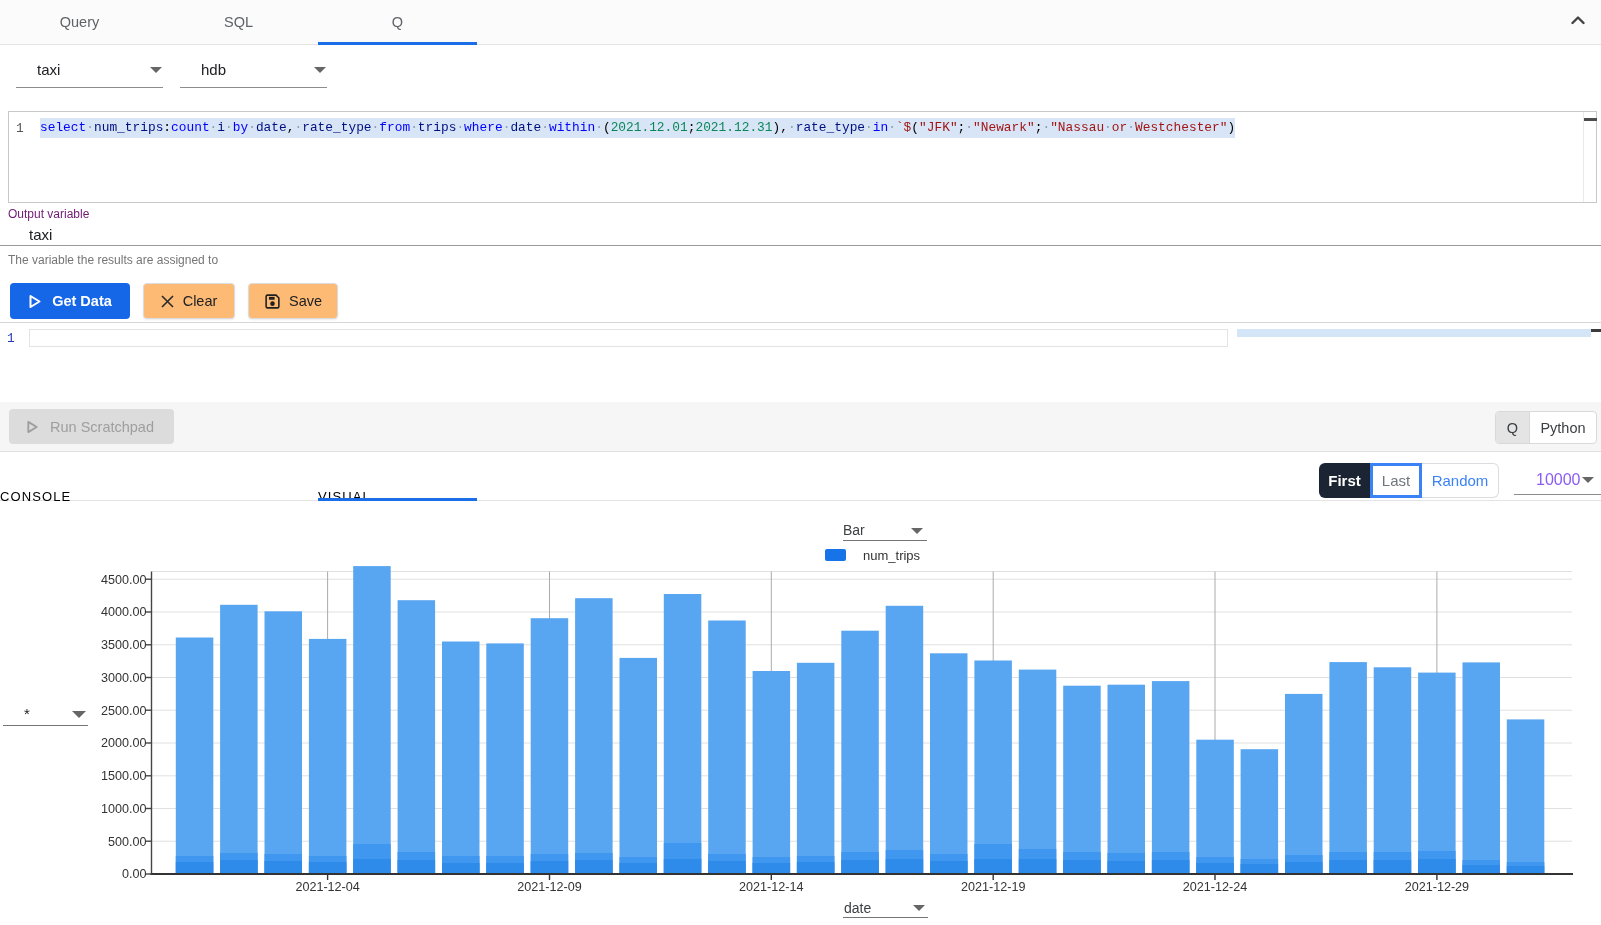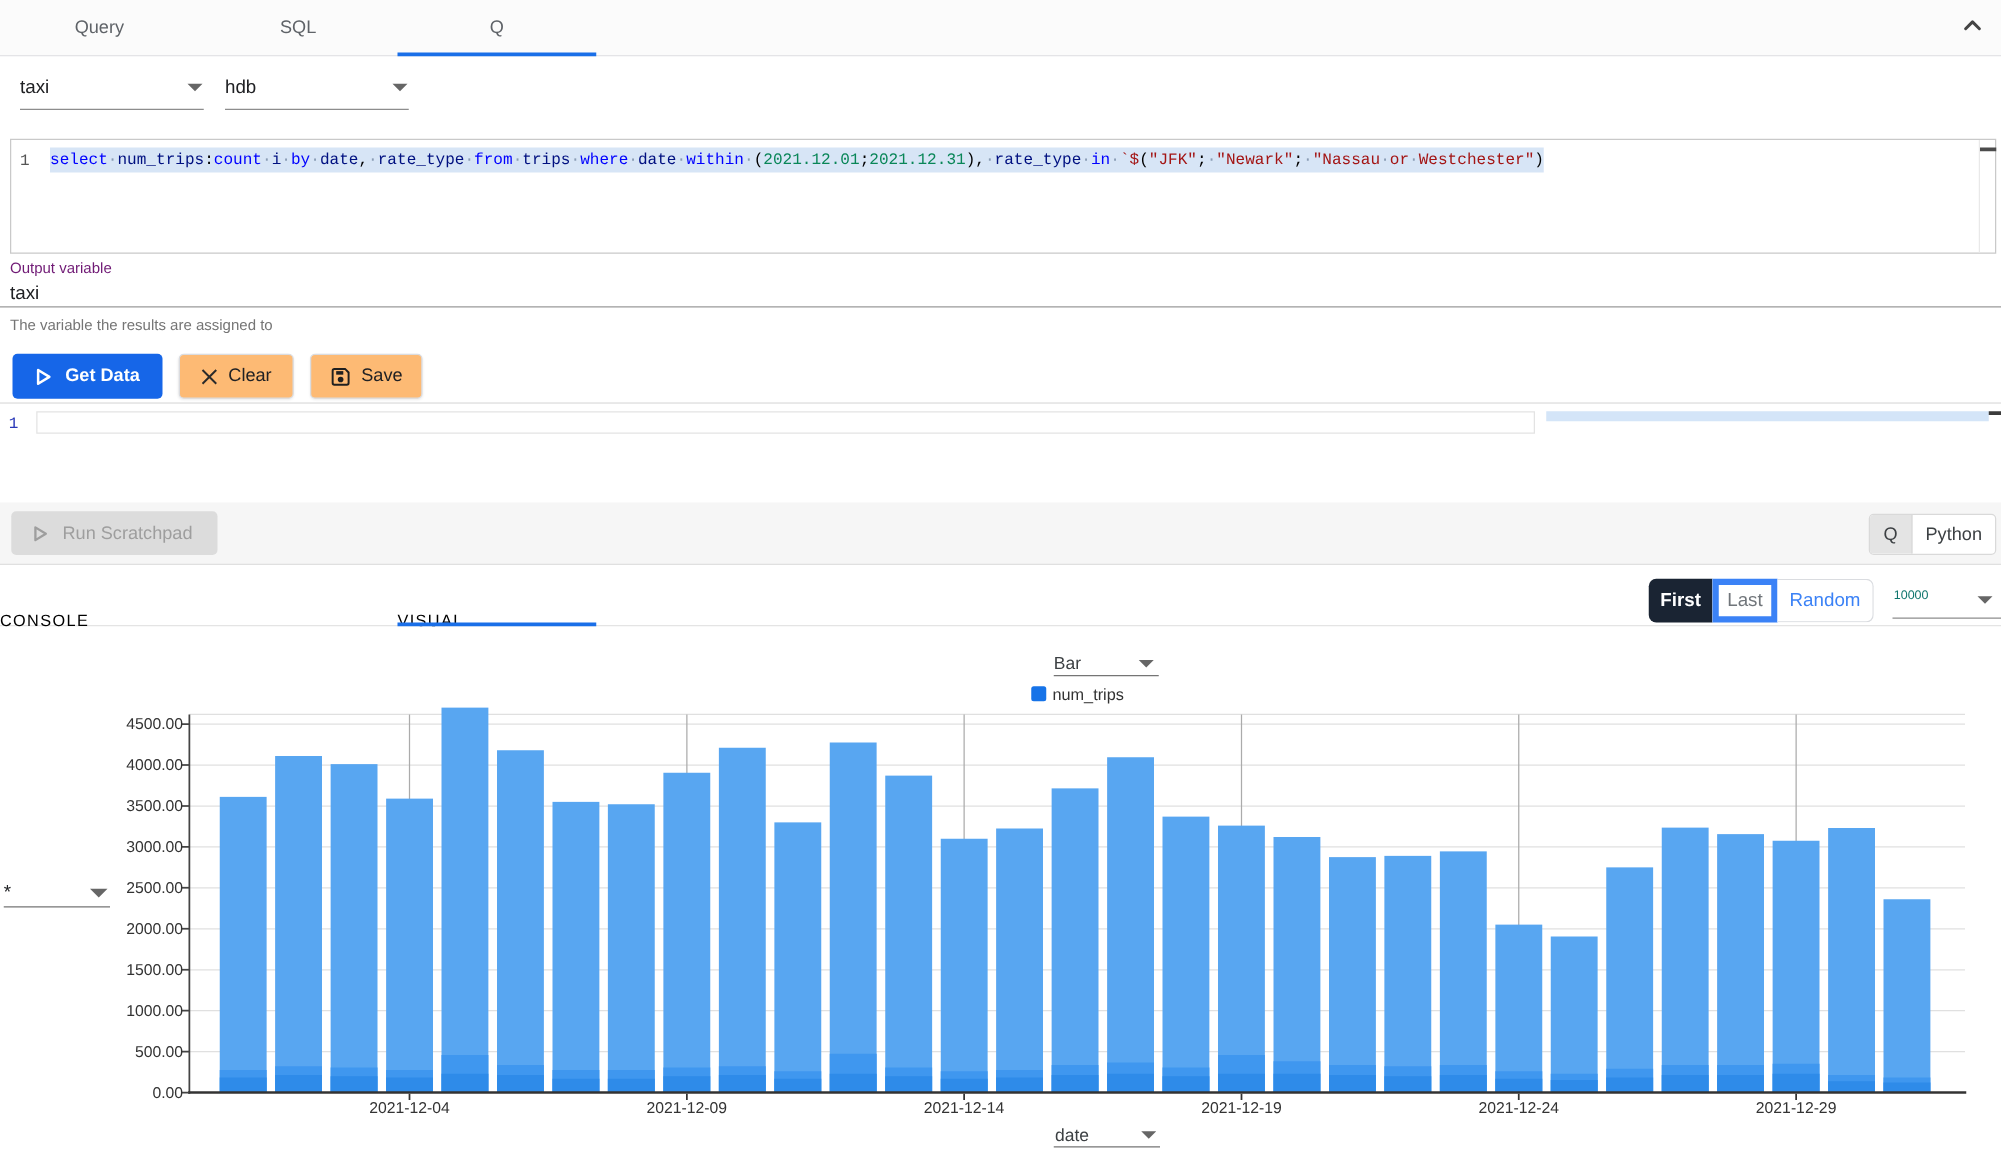--- a/index.html
+++ b/index.html
@@ -1,15 +1,15 @@
 <!DOCTYPE html>
 <html><head><meta charset="utf-8"><style>
 * { margin:0; padding:0; box-sizing:border-box; }
 html,body { width:1601px; height:925px; font-family:"Liberation Sans", sans-serif; background:#fff; overflow:hidden; position:relative; }
-.abs { position:absolute; }
+.abs { position:absolute;padding-left:21px; }
 
 .tabbar { left:0; top:0; width:1601px; height:45px; background:#fbfbfb; border-bottom:1px solid #e4e4e7; }
 .tab { position:absolute; top:0; height:44px; width:159px; text-align:center; line-height:44px; font-size:14.5px; color:#5f6368; }
 .tabline { position:absolute; left:318px; top:42px; width:159px; height:3px; background:#1a6fe8; }
 .chev { position:absolute; left:1571px; top:14px; }
 
 .sel-line { position:absolute; height:1px; background:#8d8d8d; }
 .tri { position:absolute; width:0; height:0; border-left:6px solid transparent; border-right:6px solid transparent; border-top:6px solid #666; }
 
 .ed1 { left:8px; top:111px; width:1589px; height:92px; background:#fff; border:1px solid #c9c9c9; }
@@ -103,23 +103,23 @@
     <div class="py">Python</div>
   </div>
 
 <div class="abs rtabs">
   <div class="rtab" style="left:0;">CONSOLE</div>
   <div class="rtab" style="left:318px;">VISUAL</div>
   <div class="rtabline"></div>
 </div>
 
 <div class="seg" style="left:1319px;width:51px;background:#1a2433;color:#fff;border-radius:6px 0 0 6px;font-weight:600;">First</div>
-<div class="seg" style="left:1370px;width:52px;background:#fff;border:5px solid #3b82f6;color:#70757a;">Last</div>
+<div class="seg" style="left:1370px;width:52px;background:#fff;border:3px solid #3b82f6;color:#70757a;">Last</div>
 <div class="seg" style="left:1422px;width:77px;background:#fff;border:1px solid #dadce0;border-left:none;color:#3b82f6;border-radius:0 6px 6px 0;">Random</div>
-<div class="abs" style="left:1515px;top:471px;font-size:10px;color:#0f766e;">10000</div>
+<div class="abs" style="left:1515px;top:471px;font-size:16px;color:#8b5cf6;">10000</div>
 <div class="sel-line" style="left:1514px;top:494px;width:87px;"></div>
 <div class="tri" style="left:1582px;top:477px;"></div>
 
 <svg width="1601" height="423" viewBox="0 502 1601 423" style="position:absolute;left:0;top:502px;" font-family="Liberation Sans, sans-serif">
 <line x1="151.5" y1="571.5" x2="1572" y2="571.5" stroke="#e0e0e0" stroke-width="1"></line>
 <line x1="151.5" y1="579.2" x2="1572" y2="579.2" stroke="#e0e0e0" stroke-width="1"></line>
 <line x1="151.5" y1="612.0" x2="1572" y2="612.0" stroke="#e0e0e0" stroke-width="1"></line>
 <line x1="151.5" y1="644.8" x2="1572" y2="644.8" stroke="#e0e0e0" stroke-width="1"></line>
 <line x1="151.5" y1="677.5" x2="1572" y2="677.5" stroke="#e0e0e0" stroke-width="1"></line>
 <line x1="151.5" y1="710.2" x2="1572" y2="710.2" stroke="#e0e0e0" stroke-width="1"></line>

